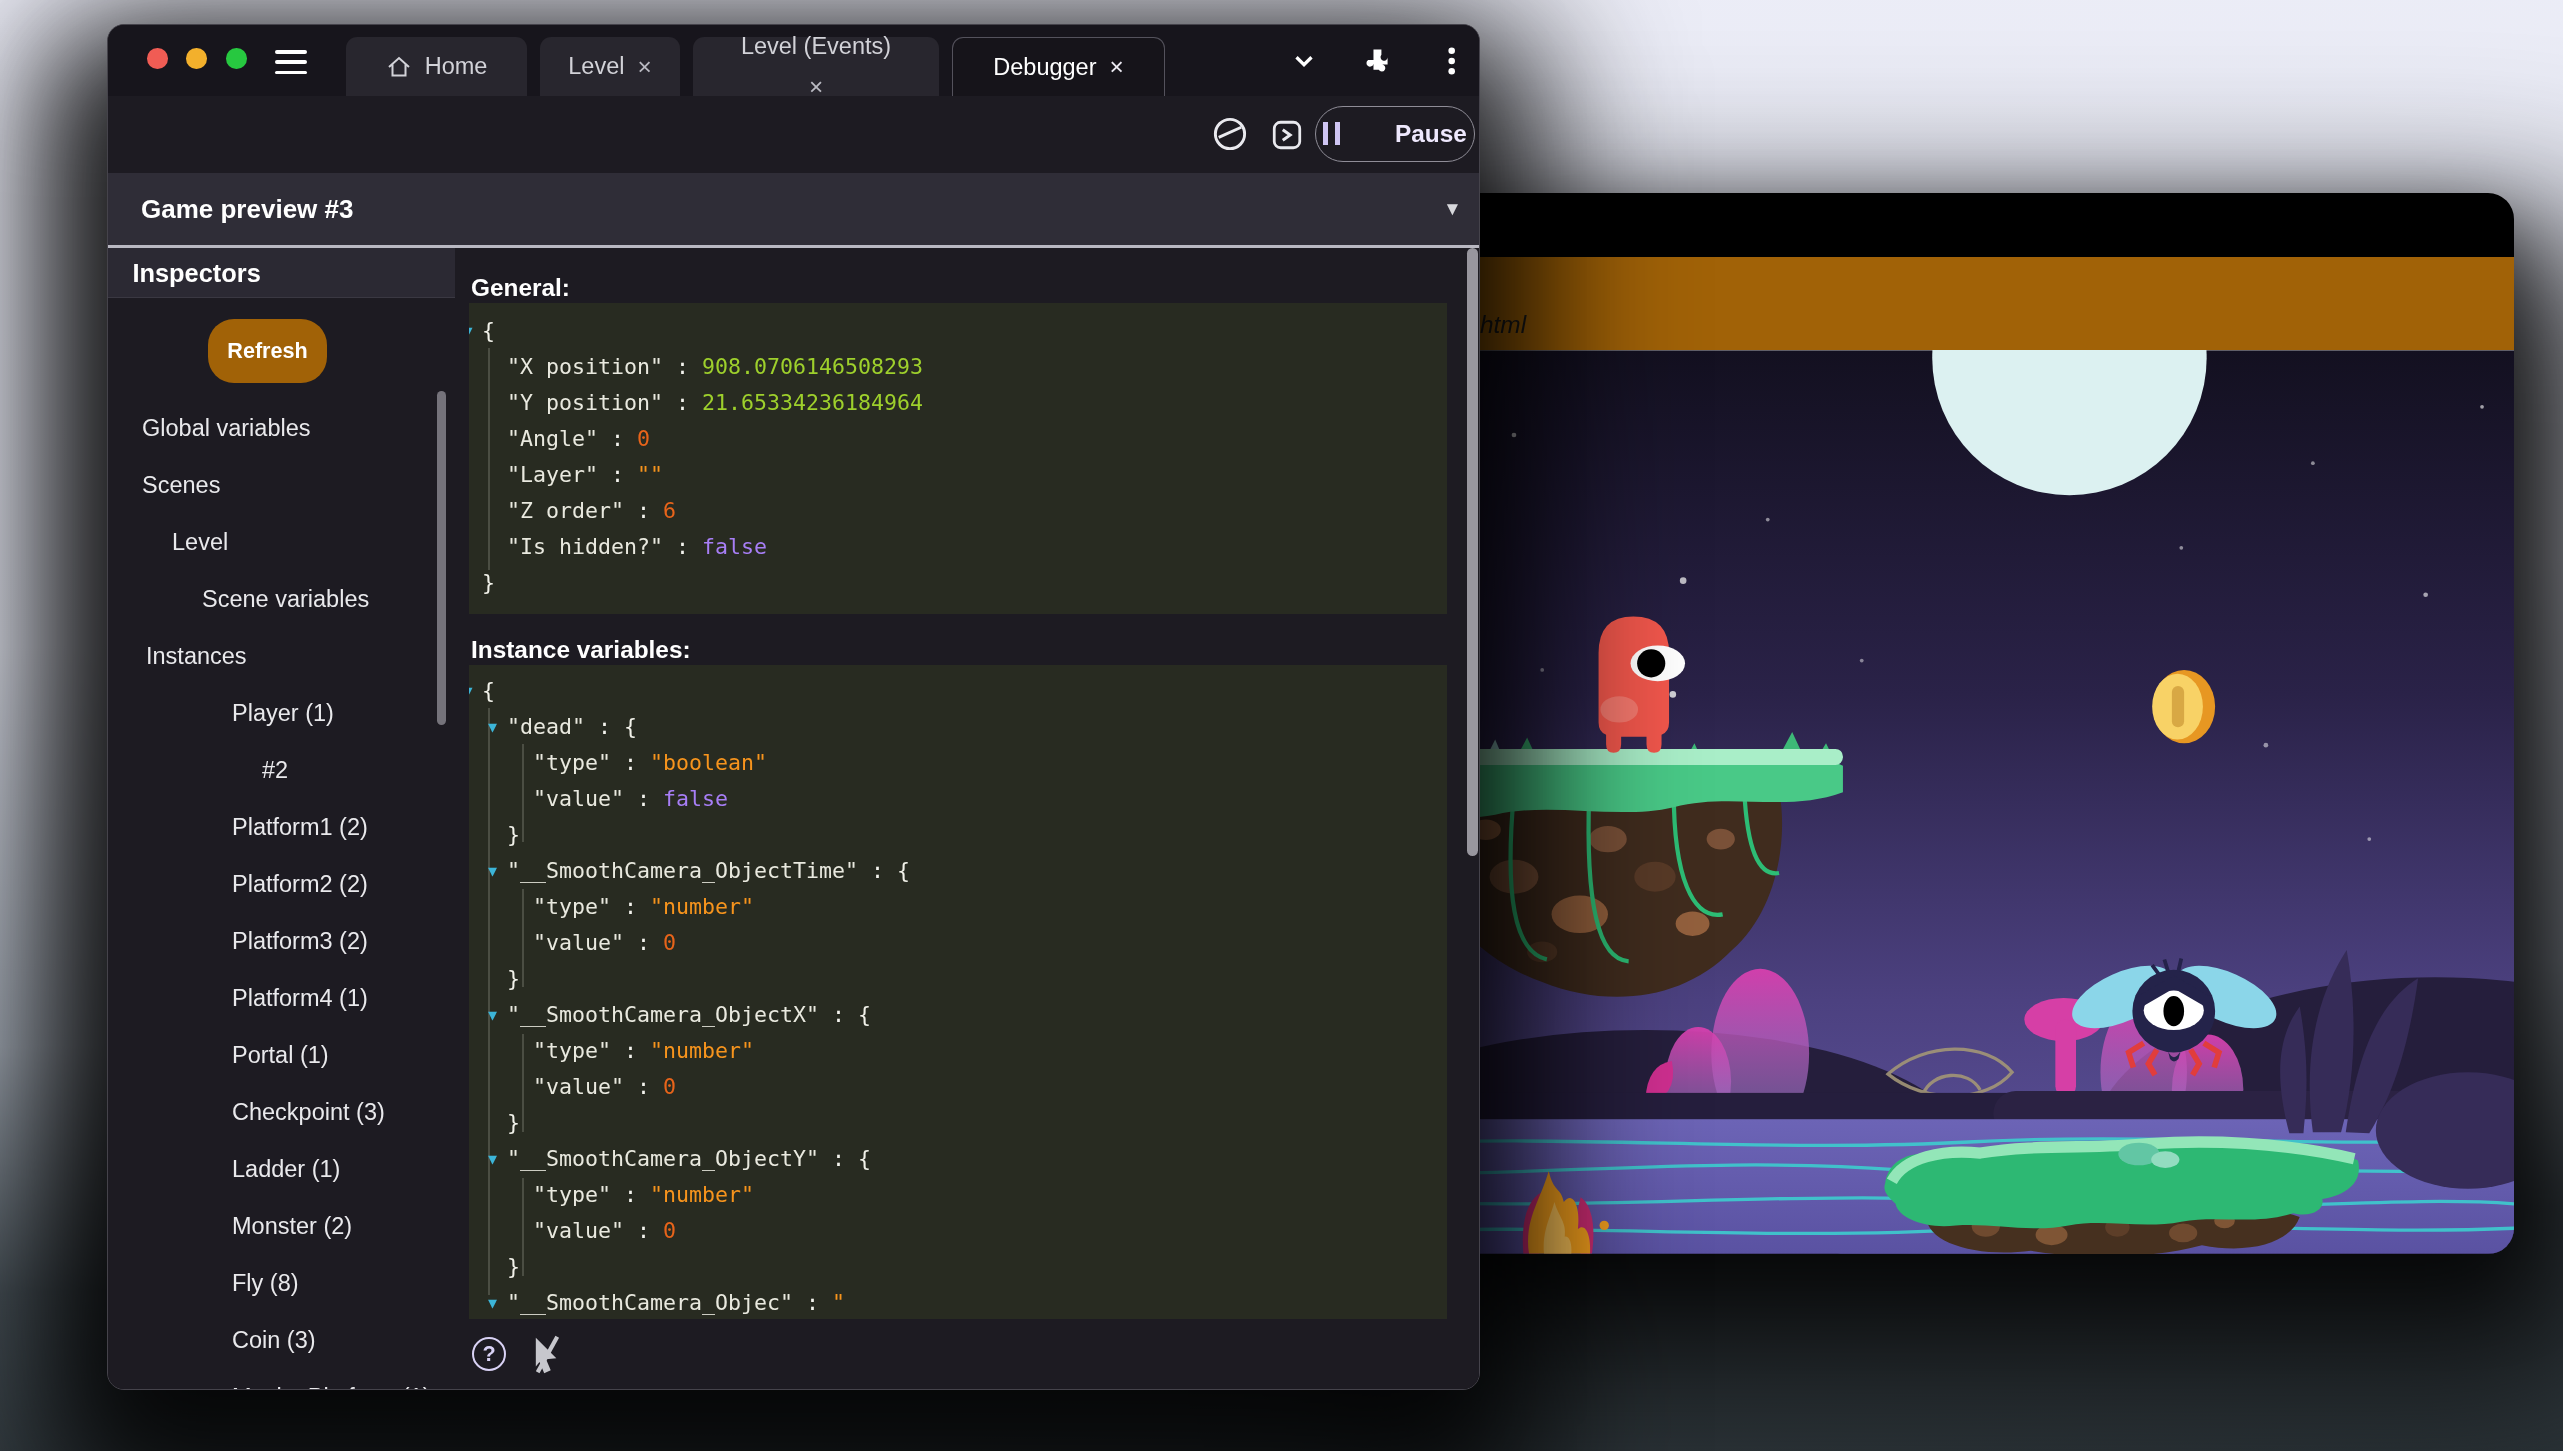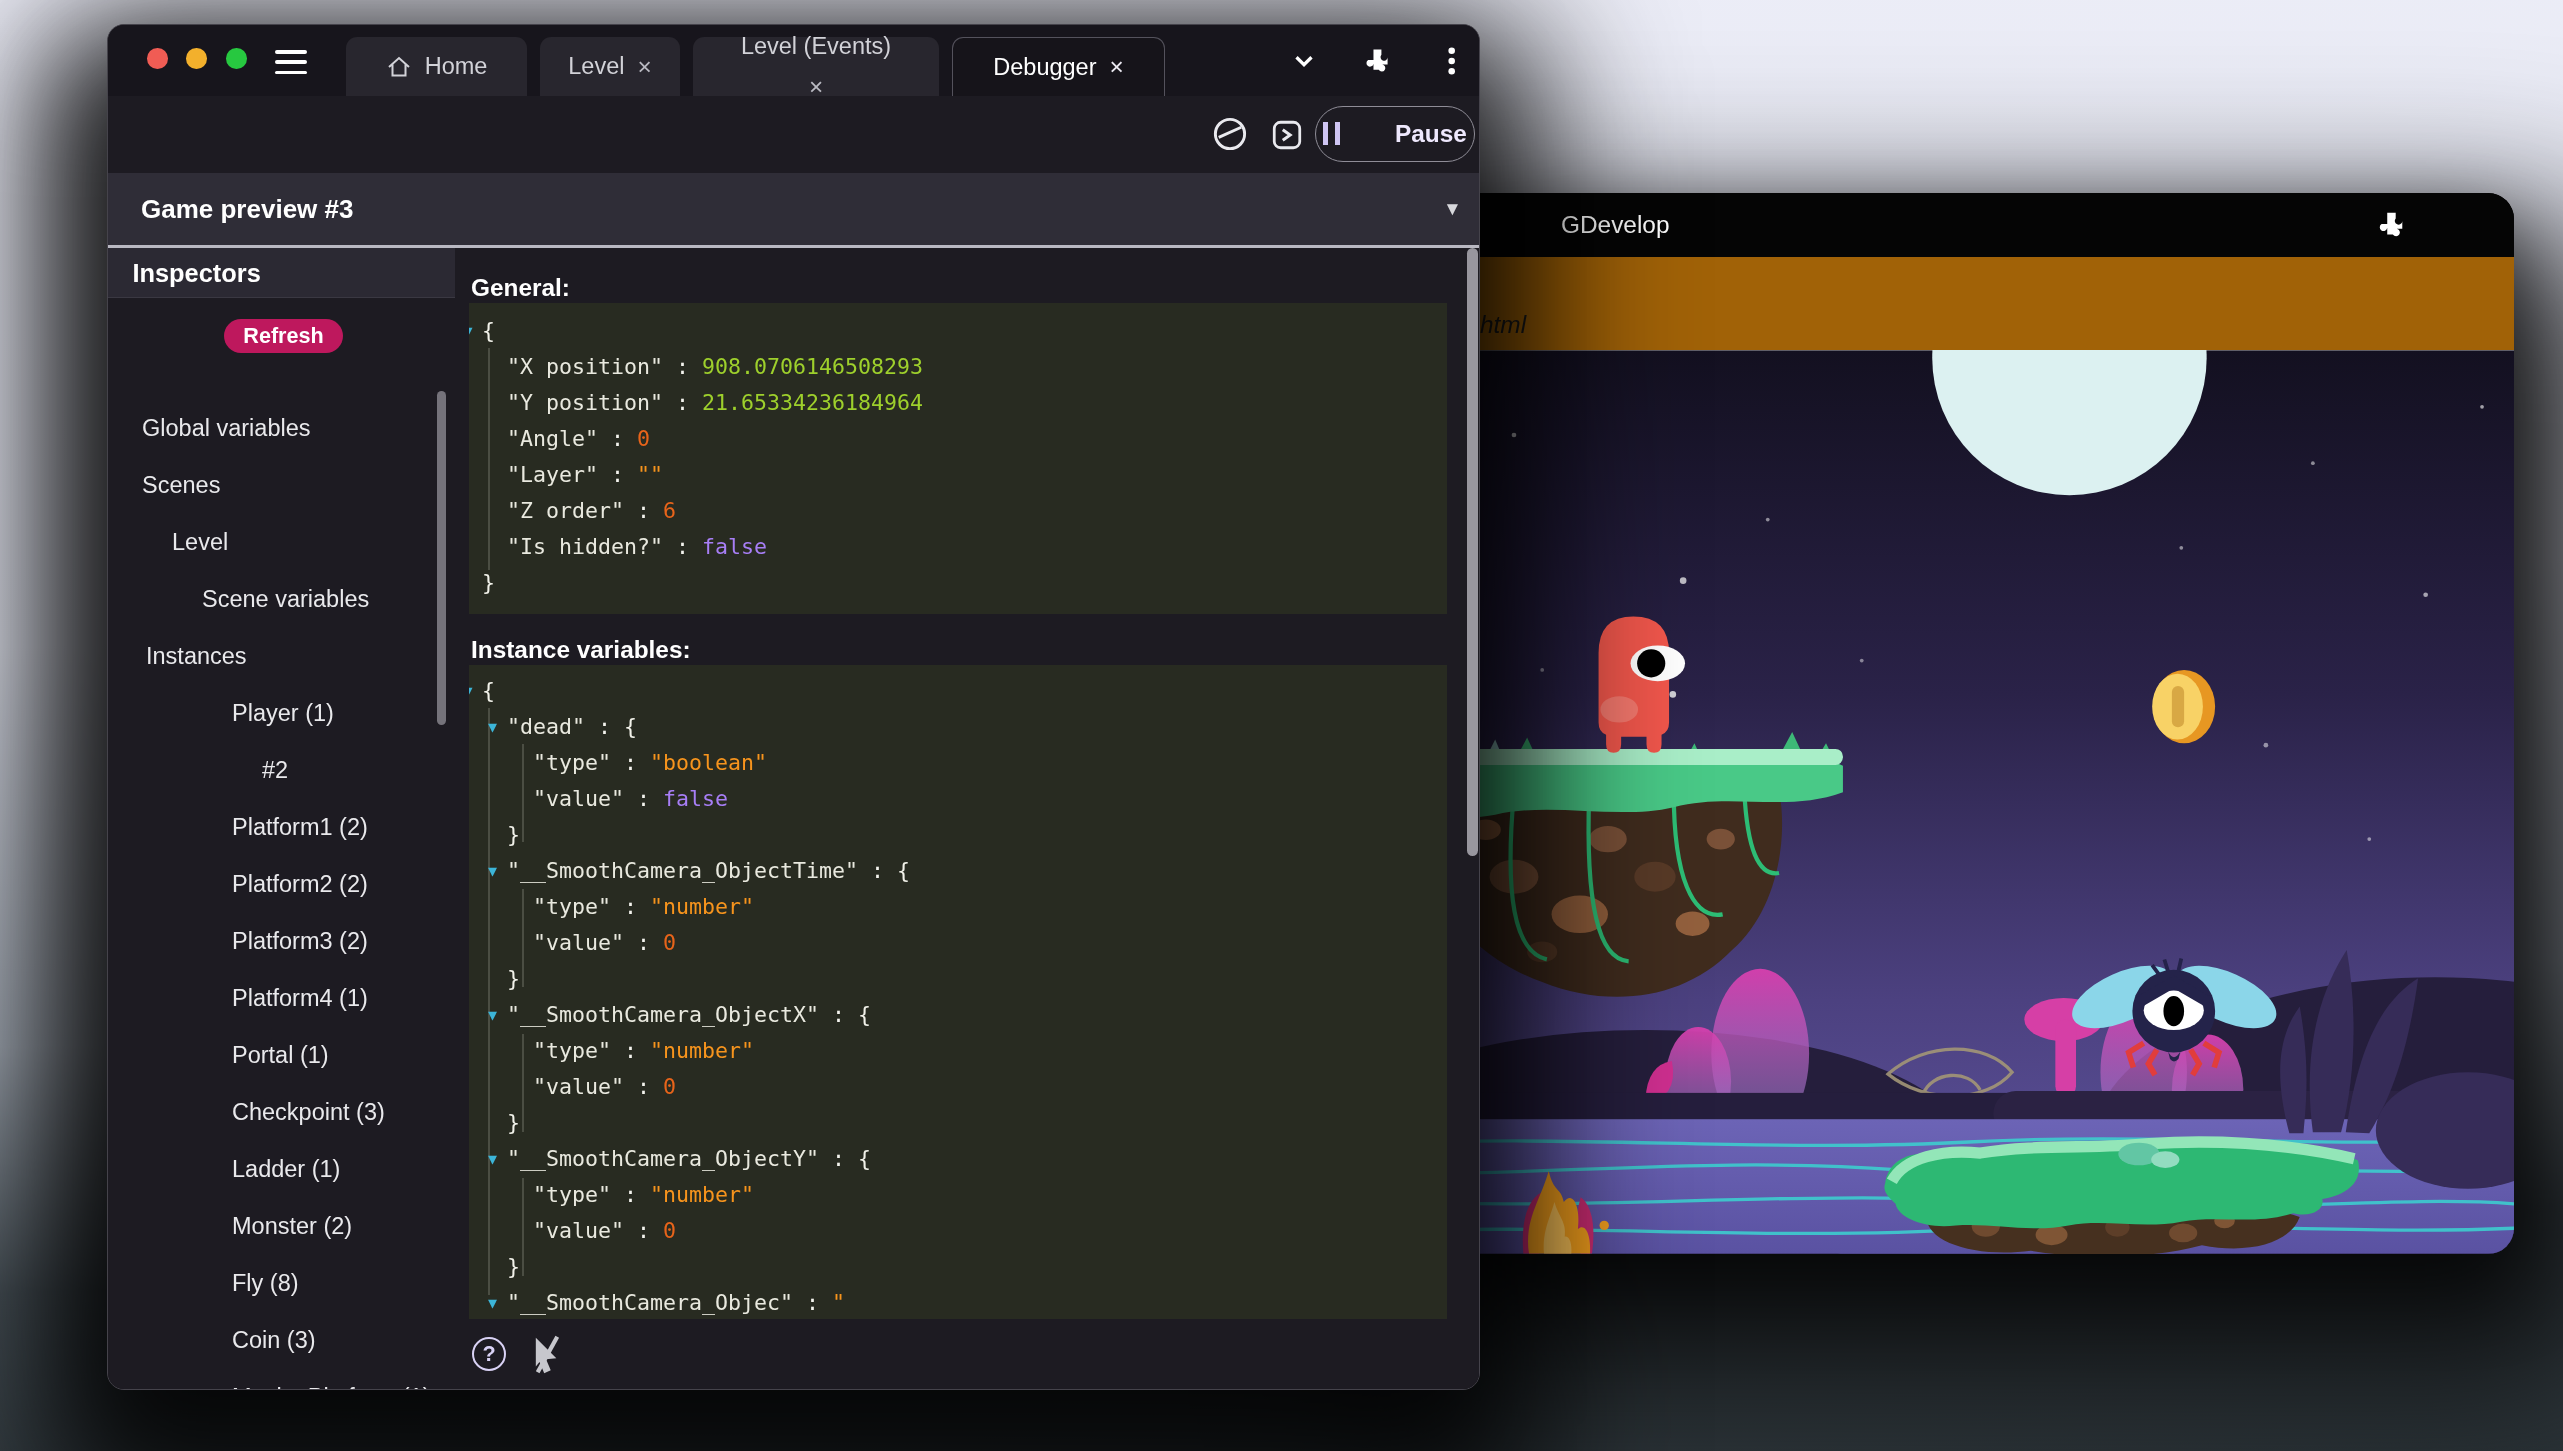--- a/index.html
+++ b/index.html
@@ -39,21 +39,21 @@
   .pbars i{display:block;width:4.7px;height:22.6px;background:#cfc5f3;}
   .pauselbl{color:#eee8fd;font-size:24.4px;font-weight:700;margin-left:40px;}
   .previewbar{position:absolute;left:0;top:148px;right:0;height:72px;background:#2f2d37;}
   .previewbar .lbl{position:absolute;left:33px;top:0;height:72px;line-height:72px;color:#fff;font-size:26px;font-weight:600;}
   .previewbar .tri{position:absolute;left:1335px;top:24.4px;color:#d8d8dc;font-size:19px;}
   .hdivider{position:absolute;left:0;top:220px;right:0;height:2.8px;background:#b9b8c2;}
   .body{position:absolute;left:0;top:223px;right:0;bottom:0;}
   .sidebar{position:absolute;left:0;top:0;width:347px;bottom:0;background:#1d1b22;}
   .side-head{position:absolute;left:0;top:0;right:0;height:50px;background:#2b2933;
     border-bottom:1.9px solid #3a3842;color:#fff;font-size:25.4px;font-weight:600;line-height:50px;padding-left:24.4px;box-sizing:border-box;}
-  .refresh{position:absolute;left:116px;top:71px;width:119px;height:34px;border-radius:26px;background:#be185d;
+  .refresh{position:absolute;left:100px;top:71px;width:119px;height:64px;border-radius:26px;background:#a16207;
     color:#fff;font-size:21.6px;font-weight:700;border:none;display:flex;align-items:center;justify-content:center;}
   .side-list{position:absolute;left:0;top:152px;right:0;}
   .srow{height:57px;display:flex;align-items:center;color:#e9e9ec;font-size:23.5px;}
   .side-scroll{position:absolute;left:329px;top:143px;width:9.4px;height:334px;border-radius:4.7px;background:#75737b;}
   .main{position:absolute;left:347px;top:0;right:0;bottom:0;background:#1d1b22;}
   .seclbl{position:absolute;left:16px;color:#fff;font-size:24.4px;font-weight:700;}
   .jbox{position:absolute;left:14px;width:978px;background:#282b21;overflow:hidden;font-family:"DejaVu Sans Mono",monospace;font-size:21.6px;}
   .jrow{position:relative;height:36px;line-height:36px;white-space:nowrap;}
   #json2 .jrow{height:36px;line-height:36px;}
   .tri-j{position:absolute;top:0;color:#3cb5d8;font-size:15px;}
@@ -70,31 +70,20 @@
     display:flex;align-items:center;justify-content:center;box-sizing:border-box;}
   .main-scroll{position:absolute;right:0.9px;top:0;width:11.3px;height:608px;border-radius:5.6px;background:#98969e;}
   svg{display:block;}
 </style>
 </head>
 <body>
 
 <div class="stage">
 
   <div class="gdev">
-    <div class="gdev-header">
-      <span class="gdev-title">GDevelop</span>
-      <span class="gdev-puzzle">
-        <svg width="32" height="32" viewBox="0 0 34 34">
-            <path d="M13,4 h9 v6 a4,4 0 1 0 7,3 v8 h-6 a4,4 0 1 1 -4,6 l0,0 h-6 v-7 a4,4 0 1 1 -6,-4 l6,0 z" fill="#fff"></path>
-          </svg>
-      </span>
-      <span class="gdev-kebab">
-        <i class="kdot"></i><i class="kdot"></i><i class="kdot"></i>
-      </span>
-    </div>
     <div class="gdev-address">
       <span>html</span>
     </div>
     <div class="gdev-scene">
       <svg width="1141" height="904" viewBox="0 0 1214 961">
         <defs>
           <linearGradient id="sky" x1="0" y1="0" x2="0" y2="1">
             <stop offset="0" stop-color="#131020"></stop>
               <stop offset="0.38" stop-color="#2a2248"></stop>
             <stop offset="0.72" stop-color="#4c4180"></stop>

